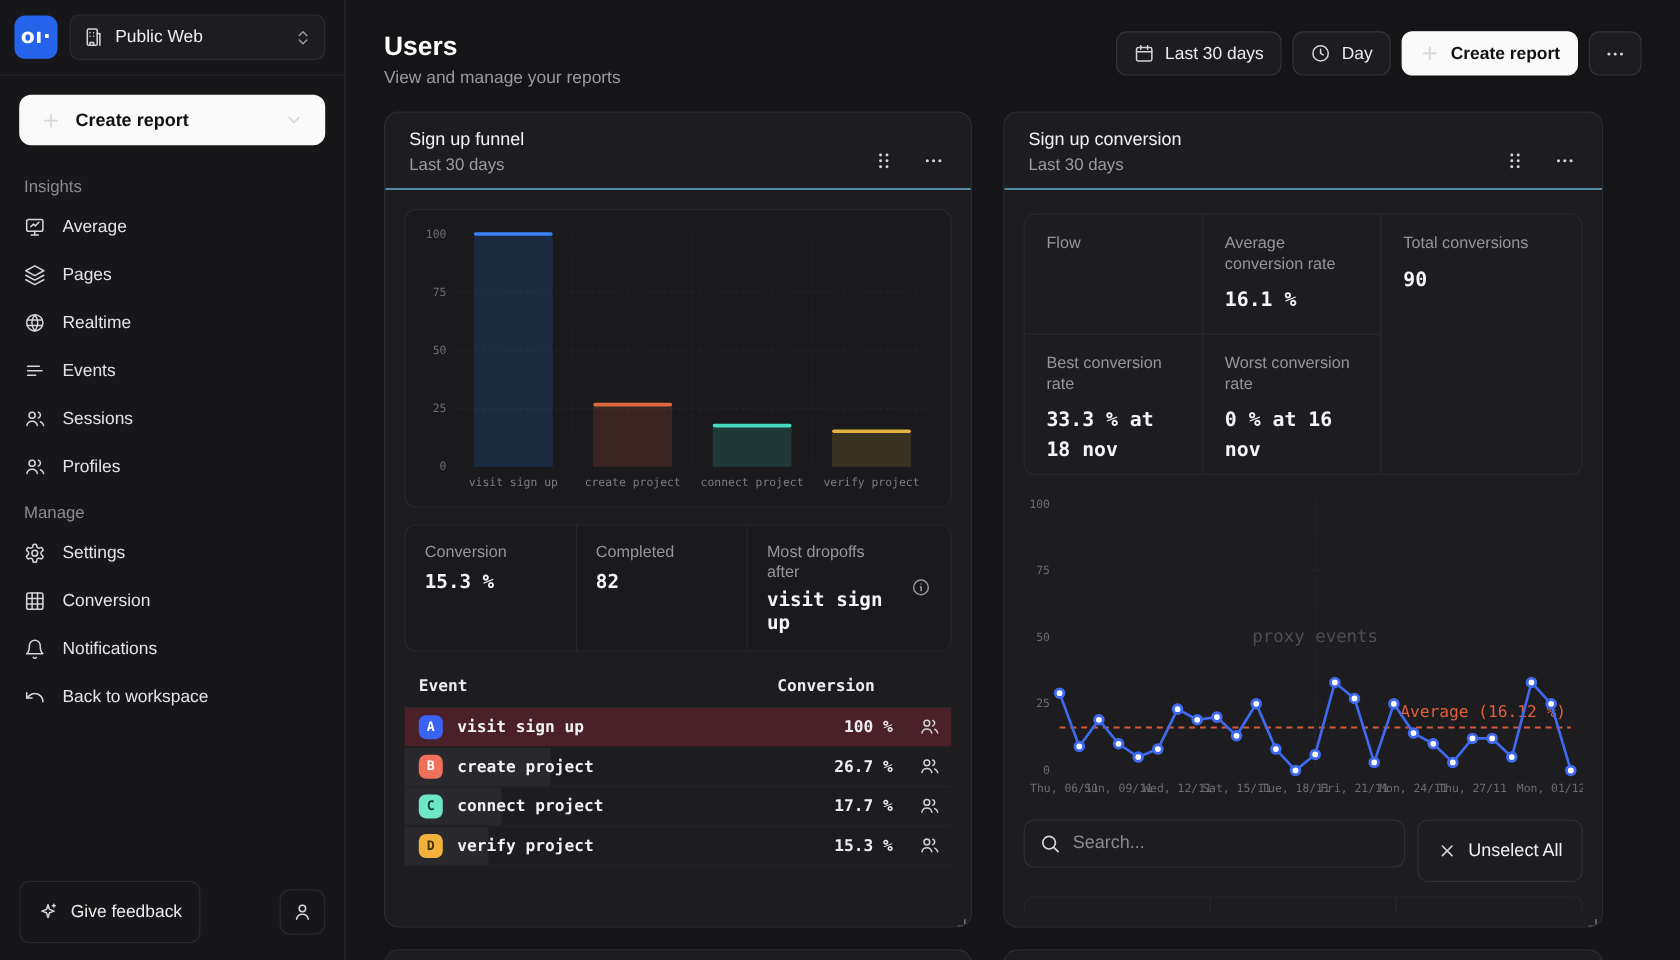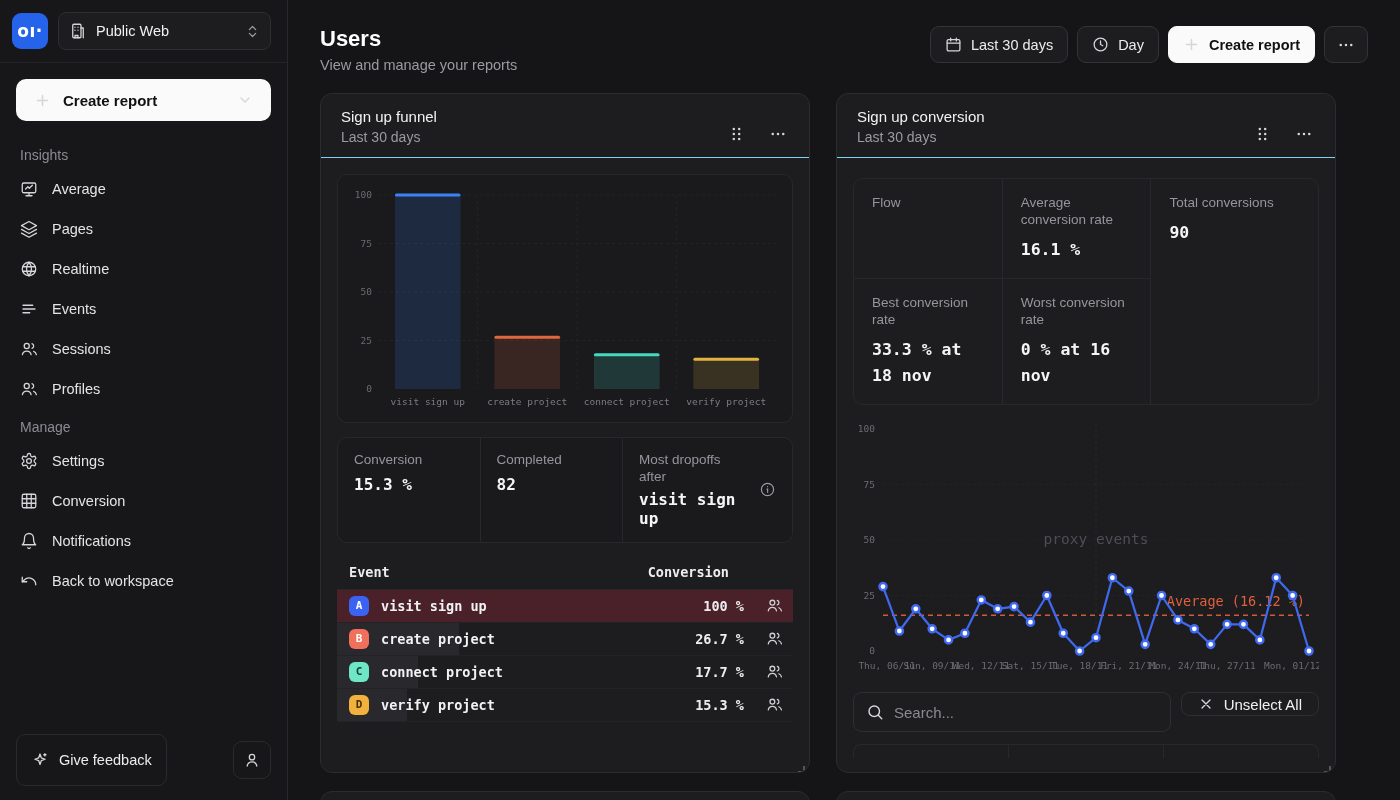--- a/index.html
+++ b/index.html
@@ -200,21 +200,21 @@
     display:flex; align-items:center; gap:10px;
     padding:0 12px; color:#8a8a91;
     background:transparent;
   }
   .search-box input {
     flex:1; background:transparent; border:none; outline:none;
     color:#ec4899; font-size:15px; font-family:"Liberation Sans", sans-serif;
   }
   .search-box input::placeholder { color:#8a8a91; }
   .unselect-btn {
-    height:24px; display:flex; align-items:center; gap:10px;
+    height:52px; display:flex; align-items:center; gap:10px;
     background:transparent; border:1px solid #2e2e33; border-radius:9px;
     color:#f0f0f2; padding:0 16px; font-size:15px;
     font-family:"Liberation Sans", sans-serif; cursor:pointer;
   }
   .cut-table {
     margin-top:12px; height:14px;
     border:1px solid #28282c; border-bottom:none;
     border-radius:8px 8px 0 0;
     display:flex;
   }

